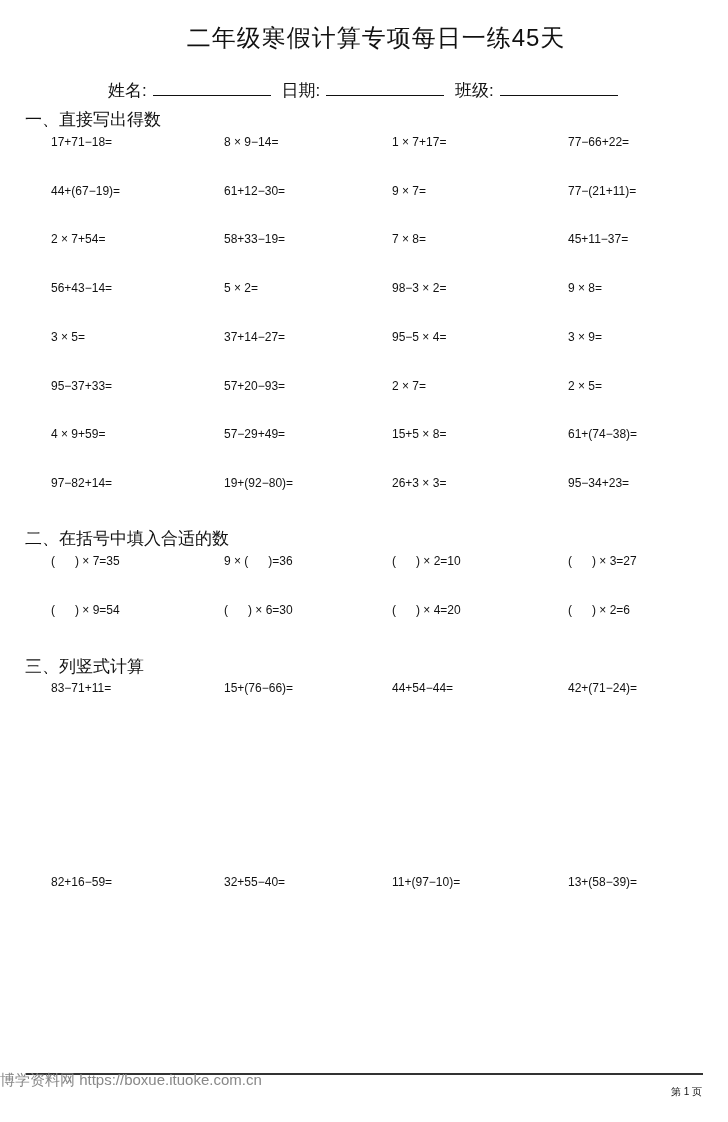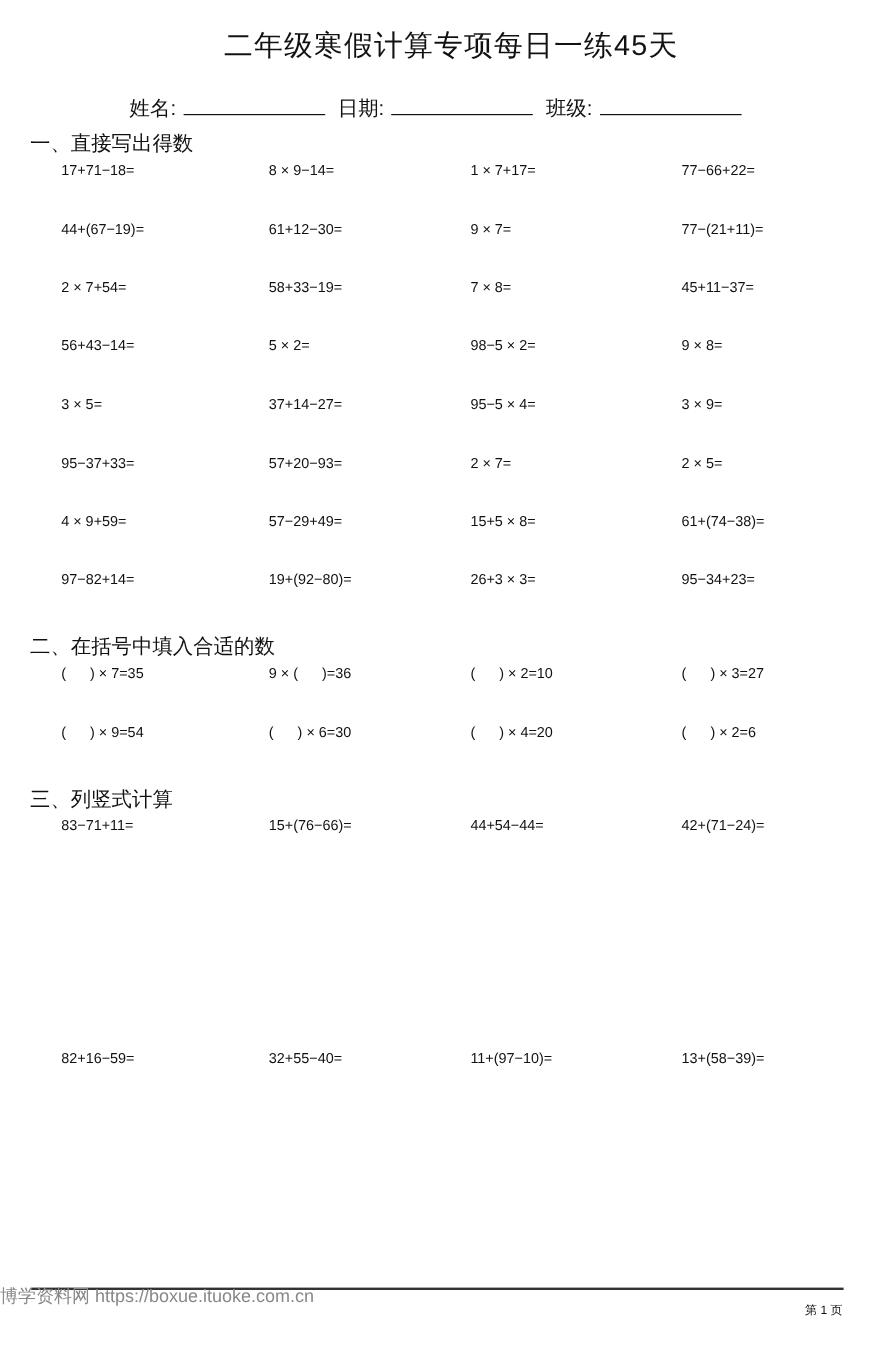--- a/index.html
+++ b/index.html
@@ -46,21 +46,21 @@
     </div>
     <div class="row" style="top: 232px;">
       <span class="cell c0">2 × 7+54=</span>
       <span class="cell c1">58+33−19=</span>
       <span class="cell c2">7 × 8=</span>
       <span class="cell c3">45+11−37=</span>
     </div>
     <div class="row" style="top: 281px;">
       <span class="cell c0">56+43−14=</span>
       <span class="cell c1">5 × 2=</span>
-      <span class="cell c2">98−5 × 2=</span>
+      <span class="cell c2">98−3 × 2=</span>
       <span class="cell c3">9 × 8=</span>
     </div>
     <div class="row" style="top: 330px;">
       <span class="cell c0">3 × 5=</span>
       <span class="cell c1">37+14−27=</span>
       <span class="cell c2">95−5 × 4=</span>
       <span class="cell c3">3 × 9=</span>
     </div>
     <div class="row" style="top: 379px;">
       <span class="cell c0">95−37+33=</span>

